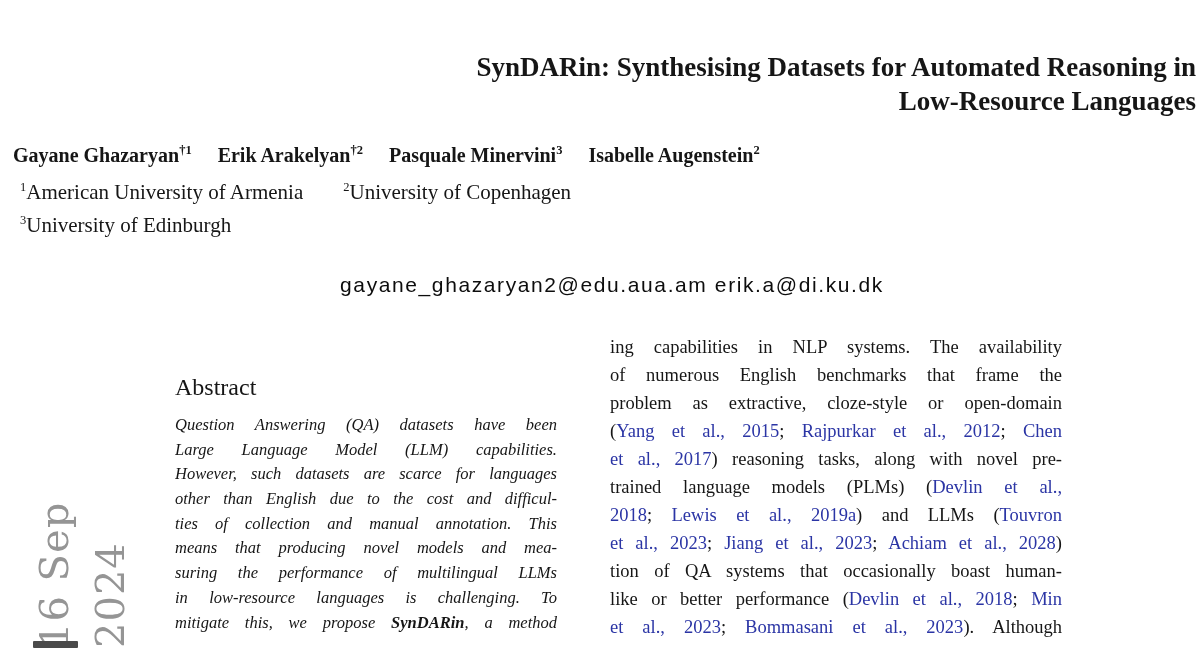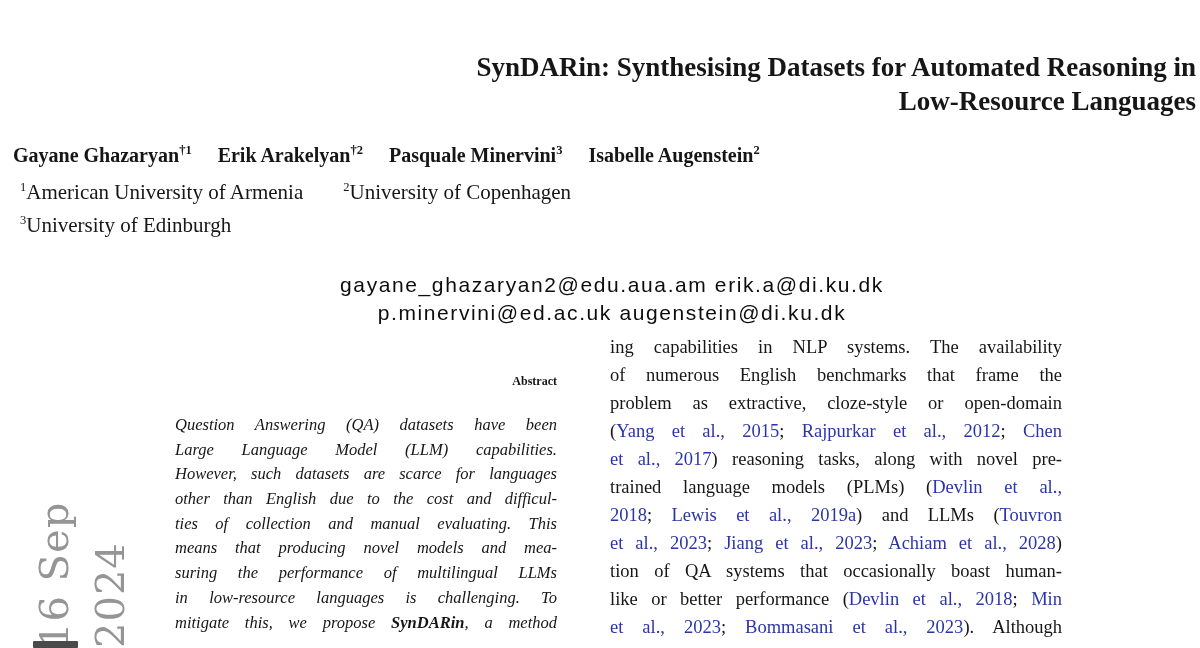--- a/index.html
+++ b/index.html
@@ -42,21 +42,21 @@
   }
   .affil{margin:0 20px;}
   .emails{
     position:absolute;top:231px;left:24px;right:0;text-align:center;
     font-family:Liberation Sans, sans-serif;font-size:21px;line-height:27.5px;
     letter-spacing:1.6px;color:#0d0d0d;margin-top:40px;
   }
   
   .abs-head{
     position:absolute;top:374px;left:175px;width:382px;
-    text-align:right;font-weight:700;font-size:12px;
+    text-align:left;font-weight:400;font-size:24px;
   }
   .abs-text{
     position:absolute;top:413px;left:175px;width:382px;font-size:16.5px;
   }
   .abs-text .tline{line-height:24.7px;height:24.7px;font-style:italic;}
   
   .intro{
     position:absolute;top:333px;left:610px;width:452px;font-size:18.5px;
   }
   .intro .tline{line-height:28px;height:28px;}
@@ -79,30 +79,29 @@
 
   <div class="authors" id="authors"><span class="author"><span>Gayane Ghazaryan</span><sup>†1</sup></span><span class="author"><span>Erik Arakelyan</span><sup>†2</sup></span><span class="author"><span>Pasquale Minervini</span><sup>3</sup></span><span class="author"><span>Isabelle Augenstein</span><sup>2</sup></span></div>
 
   <div class="affils" id="affils">
       <div><span class="affil"><sup>1</sup><span>American University of Armenia</span></span><span class="affil"><sup>2</sup><span>University of Copenhagen</span></span></div>
       <div><span class="affil"><sup>3</sup><span>University of Edinburgh</span></span></div>
     </div>
 
   <div class="emails">
     <div>gayane_ghazaryan2@edu.aua.am erik.a@di.ku.dk</div>
-    <div>p.minervini@ed.ac.uk augenstein@di.ku.dk</div>
   </div>
 
   <div class="abs-head">Abstract</div>
   <div class="abs-text" id="abs-lines">
       <div class="tline"><span>Question Answering (QA) datasets have been</span></div>
       <div class="tline"><span>Large Language Model (LLM) capabilities.</span></div>
       <div class="tline"><span>However, such datasets are scarce for languages</span></div>
       <div class="tline"><span>other than English due to the cost and difficul-</span></div>
-      <div class="tline"><span>ties of collection and manual evaluating. This</span></div>
+      <div class="tline"><span>ties of collection and manual annotation. This</span></div>
       <div class="tline"><span>means that producing novel models and mea-</span></div>
       <div class="tline"><span>suring the performance of multilingual LLMs</span></div>
       <div class="tline"><span>in low-resource languages is challenging. To</span></div>
       <div class="tline"><span>mitigate this, we propose </span><span class="b">SynDARin</span><span>, a method</span></div>
     </div>
 
   <div class="intro" id="intro-lines">
       <div class="tline"><span>ing capabilities in NLP systems. The availability</span></div>
       <div class="tline"><span>of numerous English benchmarks that frame the</span></div>
       <div class="tline"><span>problem as extractive, cloze-style or open-domain</span></div>

